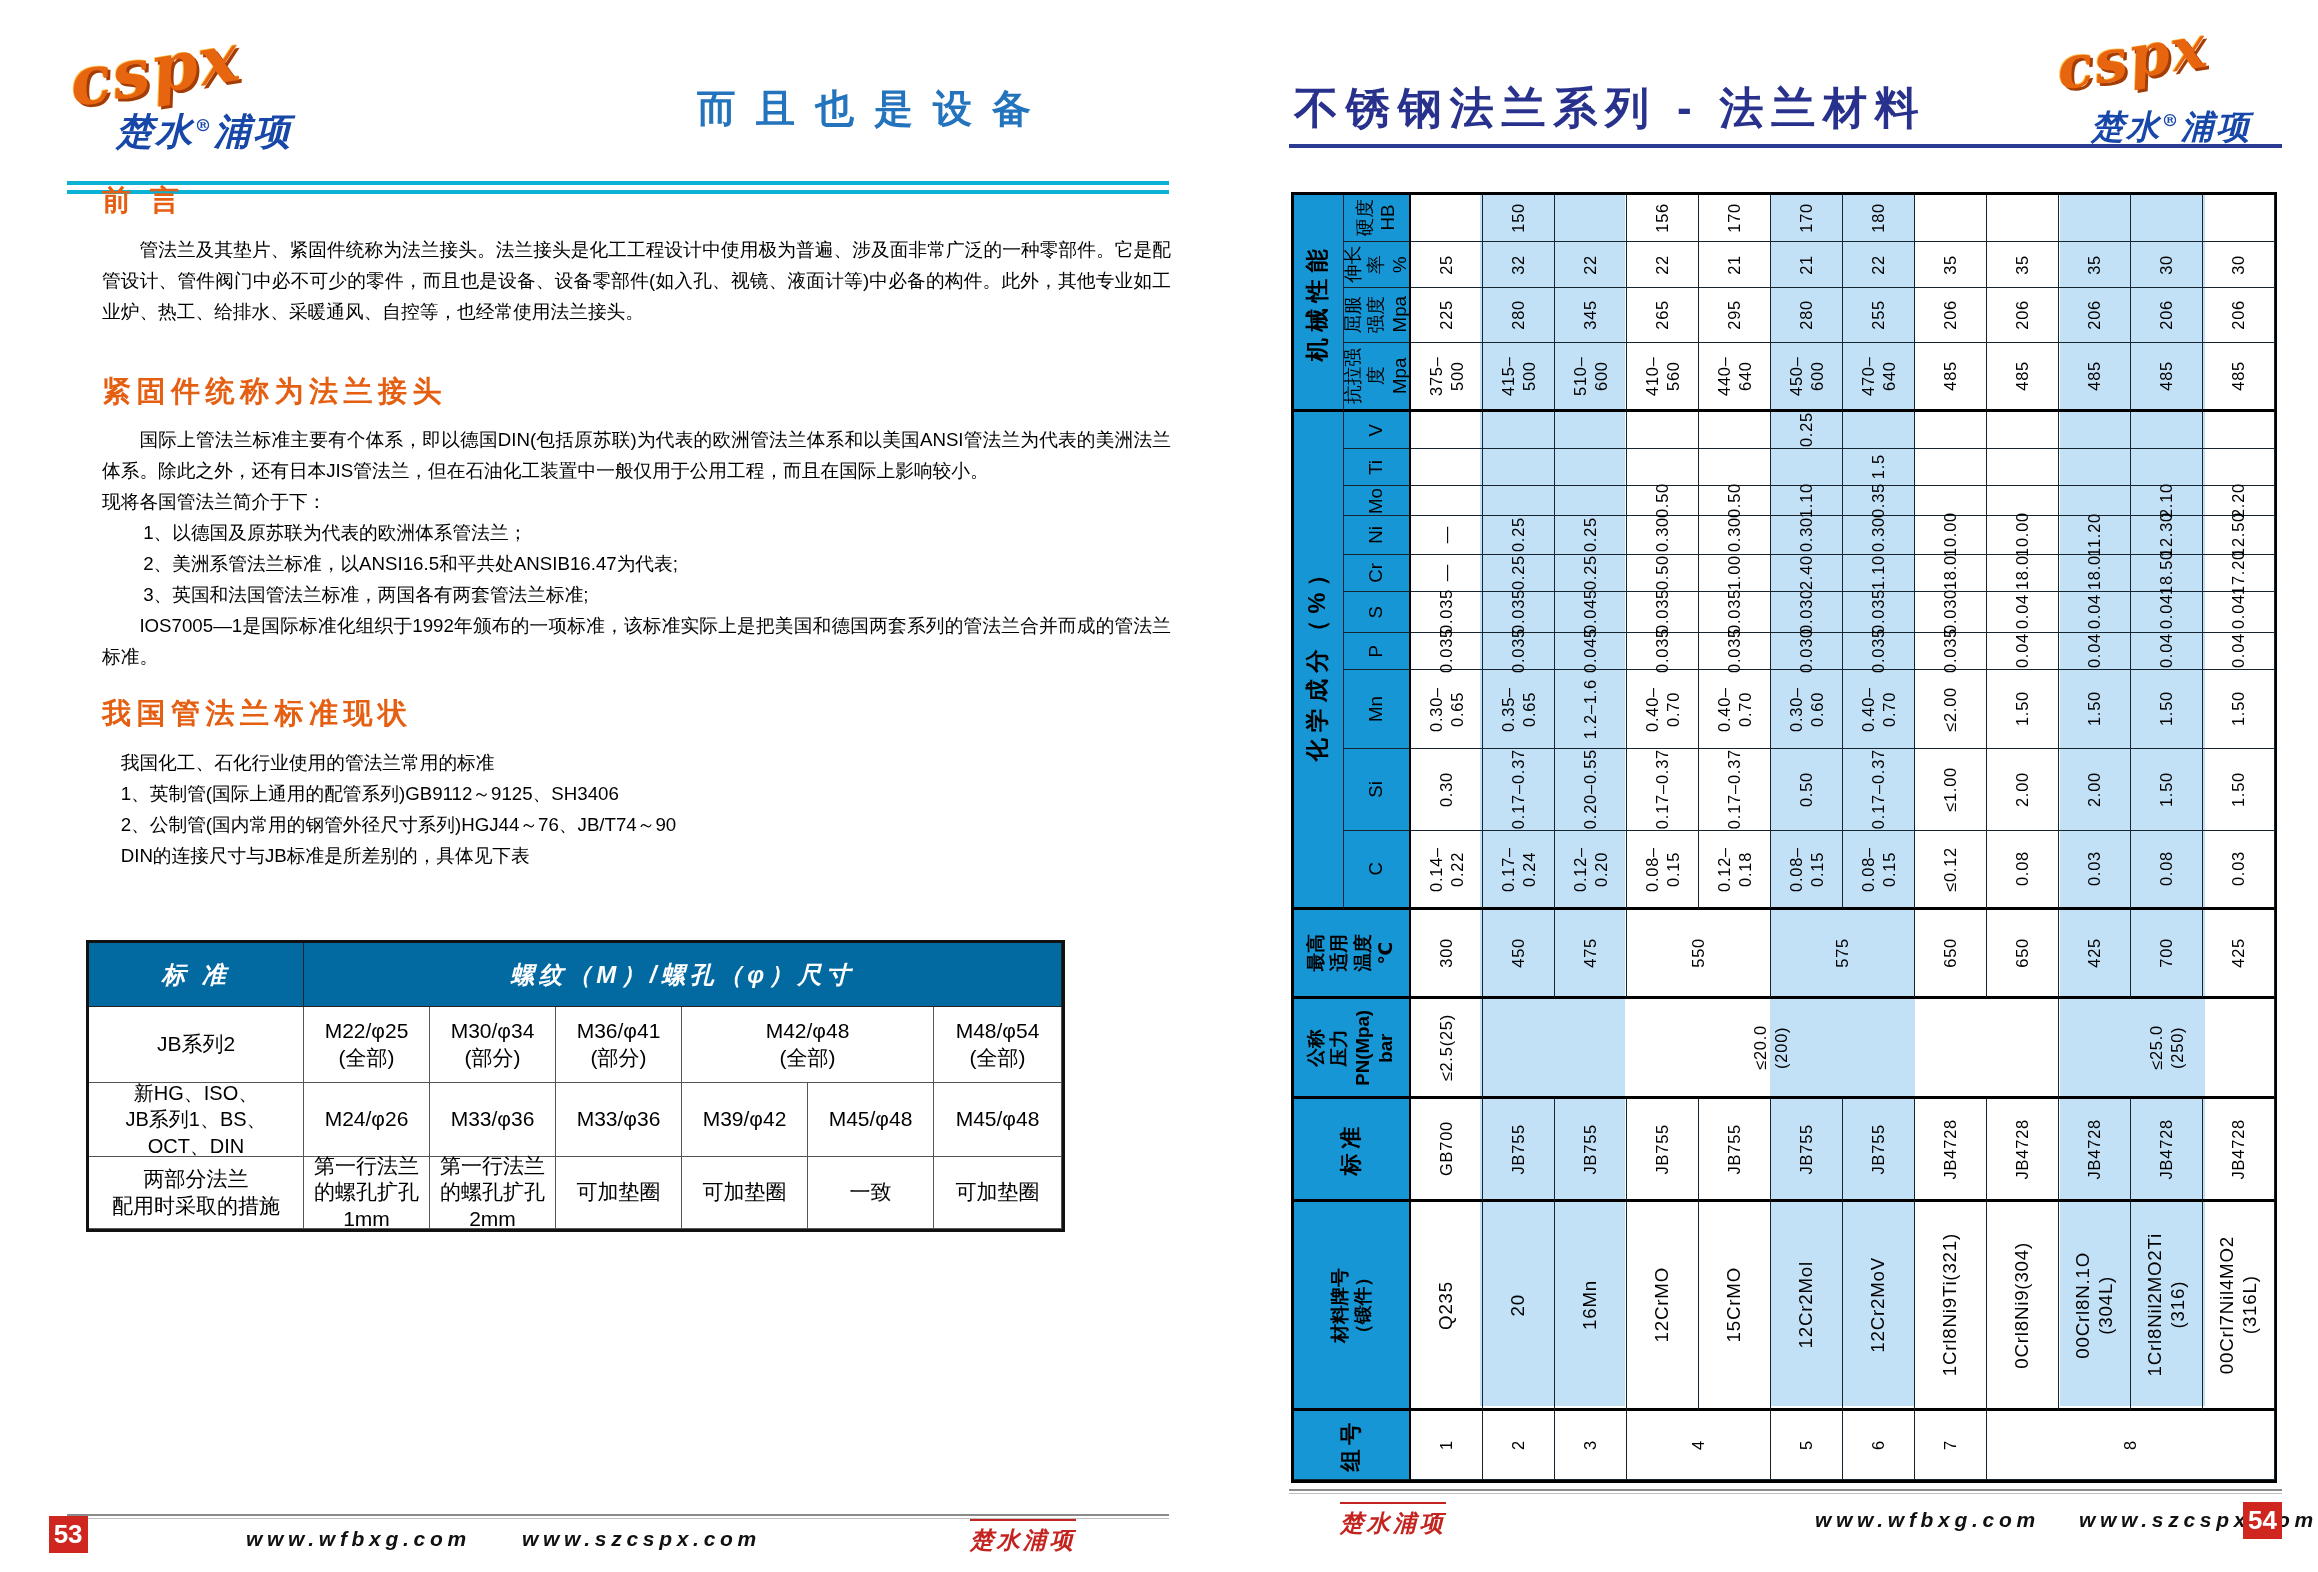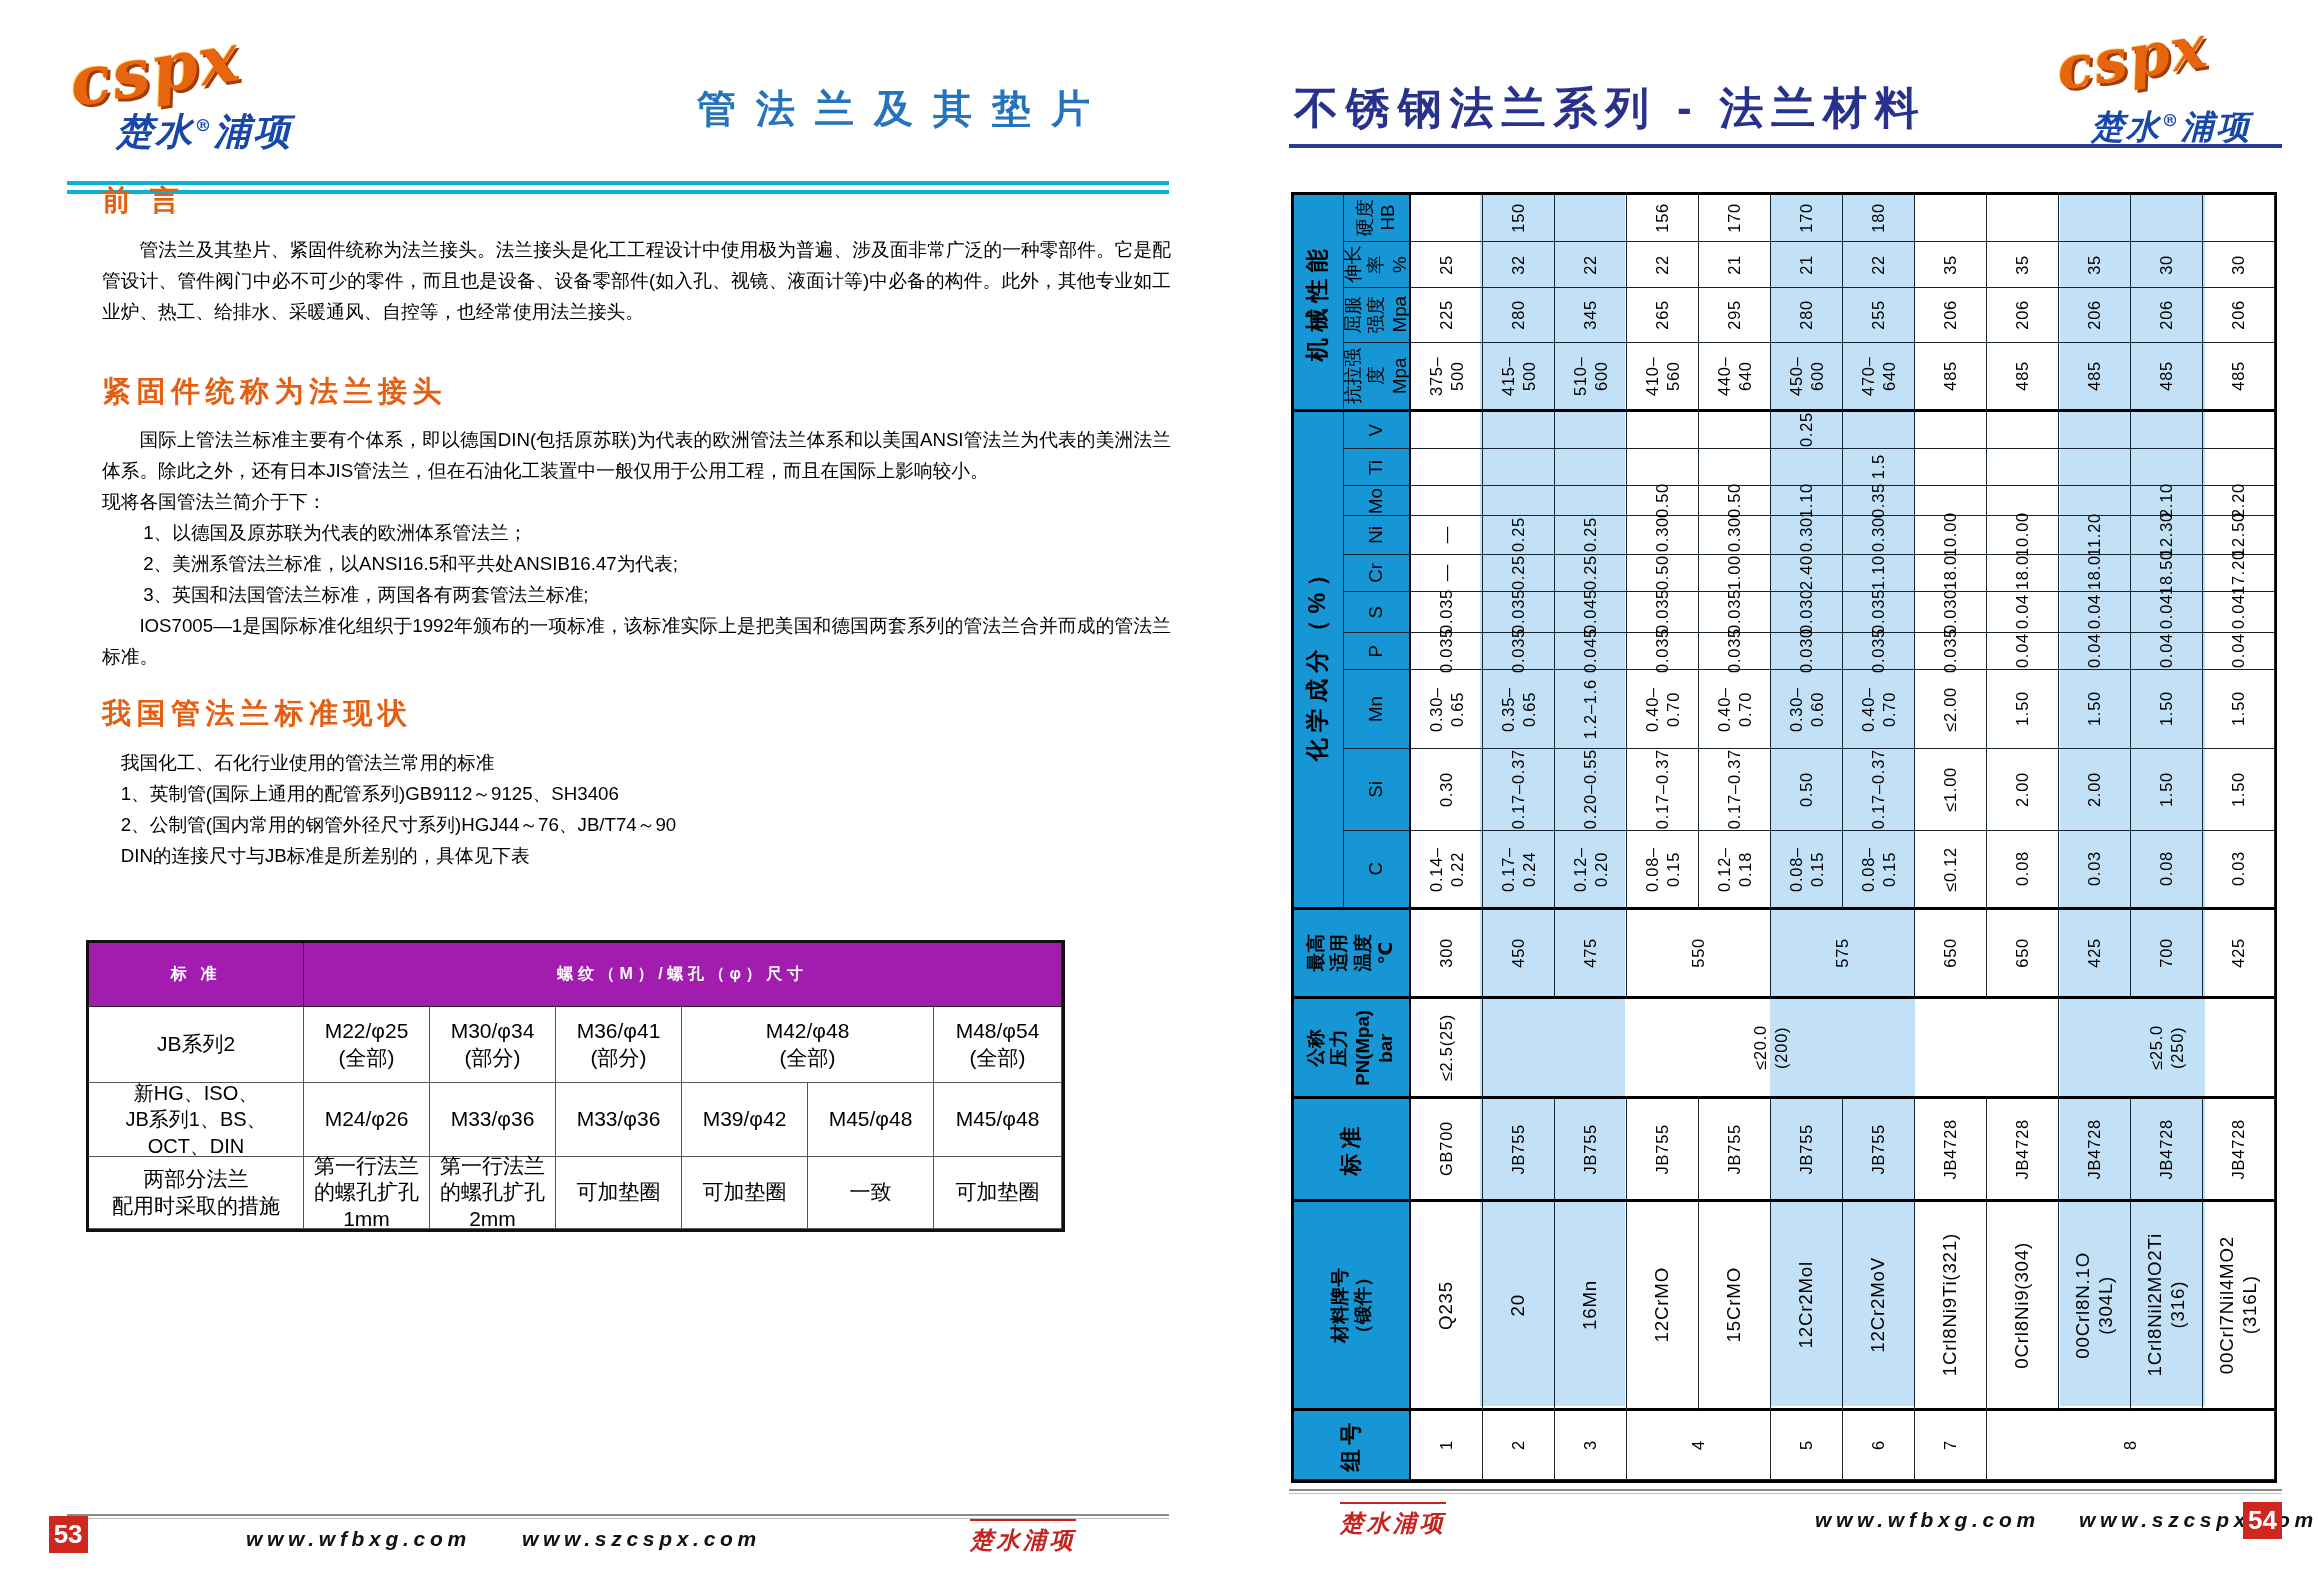--- a/index.html
+++ b/index.html
@@ -19,22 +19,22 @@
   .navyline{height:3.9px;background:#2b3a92;}
   
   .h-orange{color:#e55f12;font-weight:bold;font-size:29px;letter-spacing:5.5px;}
   .flowtext{font-size:18.7px;line-height:31px;text-align:justify;}
   .flowtext .indent{text-indent:2em;}
   .flowtext .sm-indent{text-indent:1em;}
   .flowtext .num{margin-left:2.2em;text-align:left;}
   .flowtext p{margin:0;}
   
   .lgrid{display:grid;border:3.1px solid #111;background:#fff;}
-  .lgrid .lh{background:#a21caf;color:#fff;font-weight:bold;font-size:16px;letter-spacing:4.7px;
-       display:flex;align-items:center;justify-content:center;border-right:1.6px solid #222;border-bottom:1.6px solid #222;}
+  .lgrid .lh{background:#0369a1;color:#fff;font-weight:bold;font-size:24px;letter-spacing:4.7px;
+       display:flex;align-items:center;justify-content:center;border-right:1.6px solid #222;border-bottom:1.6px solid #222;font-style:italic;}
   .lgrid .lc{background:#fff;font-size:21px;display:flex;align-items:center;justify-content:center;
        text-align:center;white-space:pre-line;line-height:26.5px;
        border-right:1.6px solid #555;border-bottom:1.6px solid #555;}
   
   .mtable{background:#fff;}
   .stripe{position:absolute;top:0;background:#c3e1f6;}
   .mgrid{position:relative;display:grid;border:3.1px solid #000;}
   .mgrid .hcell{background:#1796d5;color:#000;display:flex;align-items:center;justify-content:center;
        border-right:0.8px solid #15242e;border-bottom:0.8px solid #15242e;}
   .mgrid .dcell{background:transparent;display:flex;align-items:center;justify-content:center;
@@ -57,21 +57,21 @@
        font-size:23.4px;color:#c42420;letter-spacing:3.1px;border-top:2.3px solid #c42420;padding-top:3.1px;}
 </style>
 </head>
 <body>
 
 <div id="canvas">
 
   <div class="abs" style="left:47px;top:0;width:1122px;height:1572px;">
     <div class="abs brand-cspx" style="left:22px;top:30px;">cspx</div>
     <div class="abs brand-cn" style="left:69px;top:107px;"><span>楚水</span><sup>®</sup><span>浦项</span></div>
-    <div class="abs page-title-left" style="left:650px;top:82px;">管法兰及其垫片</div>
+    <div class="abs page-title-left" style="left:650px;top:82px;">而且也是设备</div>
     <div class="abs cyanline" style="left:19.5px;top:181px;width:1102px;"></div>
     <div class="abs cyanline" style="left:19.5px;top:190px;width:1102px;"></div>
 
     <div class="abs" id="left-sections" style="left:55px;top:181px;width:1069px;">
         <div class="h-orange" style="margin: 0px 0px 12.5px;">前  言</div>
         <div class="flowtext">
           <p class="indent">管法兰及其垫片、紧固件统称为法兰接头。法兰接头是化工工程设计中使用极为普遍、涉及面非常广泛的一种零部件。它是配管设计、管件阀门中必不可少的零件，而且也是设备、设备零部件(如入孔、视镜、液面计等)中必备的构件。此外，其他专业如工业炉、热工、给排水、采暖通风、自控等，也经常使用法兰接头。</p>
         </div>
         <div class="h-orange" style="margin: 45px 0px 12.5px;">紧固件统称为法兰接头</div>
         <div class="flowtext">

